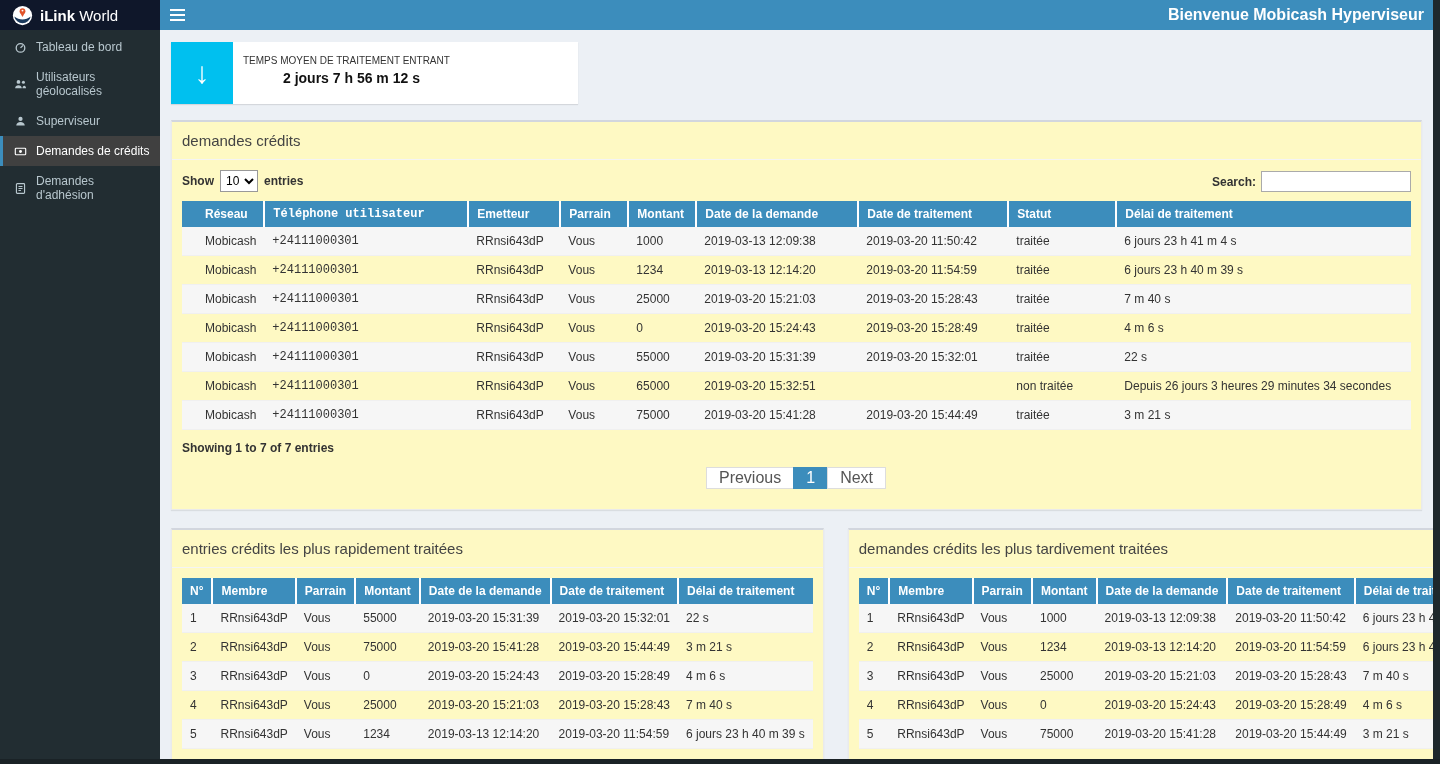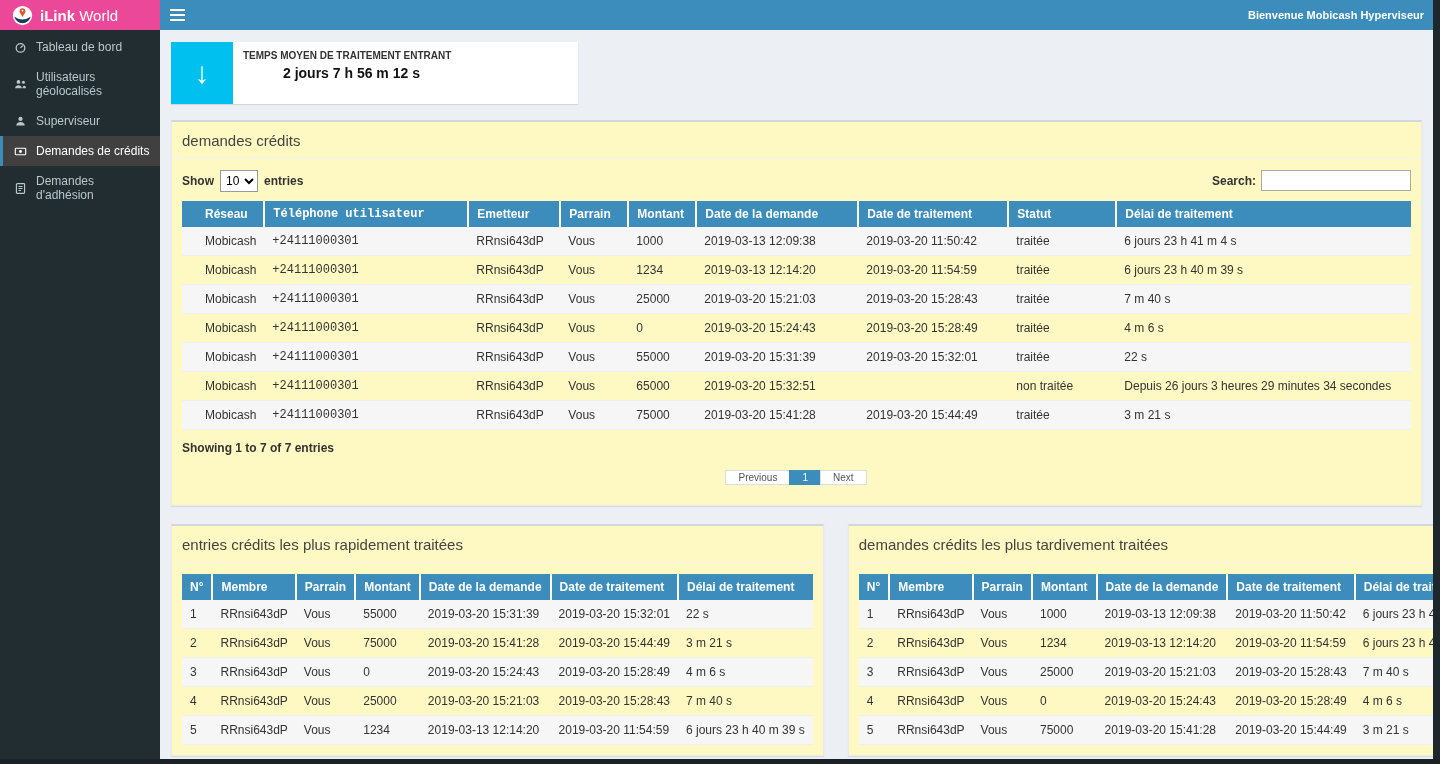--- a/index.html
+++ b/index.html
@@ -7,54 +7,54 @@
   body {
     font-family: "Liberation Sans", sans-serif;
     background: #ecf0f5;
     position: relative;
     overflow: hidden;
     color: #333;
   }
 
   
   .navbar { position: absolute; top: 0; left: 0; width: 1440px; height: 30px; background: #3c8dbc; display: flex; z-index: 5; }
-  .logo { width: 160px; height: 30px; background: #ec4899; display: flex; align-items: center; gap: 7px; padding-left: 12px; cursor: pointer; }
+  .logo { width: 160px; height: 30px; background: #0f172a; display: flex; align-items: center; gap: 7px; padding-left: 12px; cursor: pointer; }
   .logo-text { color: #fff; font-size: 15px; white-space: nowrap; }
   .logo-text b { font-weight: 700; }
   .navbar-rest { flex: 1; display: flex; align-items: center; justify-content: space-between; padding: 0 16px 0 10px; }
   .hamburger { width: 18px; cursor: pointer; padding: 2px 0; }
   .hamburger span { display: block; width: 15px; height: 2px; background: #fff; margin: 3px 0; }
-  .welcome { color: #fff; font-size: 11px; font-weight: 700; }
+  .welcome { color: #fff; font-size: 16px; font-weight: 700; }
 
   
   .sidebar { position: absolute; top: 30px; left: 0; width: 160px; height: 734px; background: #222d32; }
   .menu { padding-top: 2px; }
   .menu-item { display: flex; align-items: center; gap: 8px; padding: 8px 8px 8px 11px; font-size: 12px; color: #b8c7ce; border-left: 3px solid transparent; cursor: pointer; }
   .menu-item.active { background: #404040; color: #fff; border-left-color: #3c8dbc; }
   .menu-item .mi-icon { width: 14px; height: 14px; flex: 0 0 14px; display: flex; align-items: center; }
   .menu-item svg { width: 13px; height: 13px; }
 
   
   .main { position: absolute; top: 30px; left: 160px; right: 7px; bottom: 5px; display: flex; flex-direction: column; background: #ecf0f5; }
   .main-scroll { flex: 1; padding: 12px 11px 0 11px; }
 
   
   .info-box { width: 407px; background: #fff; display: flex; box-shadow: 0 1px 1px rgba(0,0,0,.1); margin-bottom: 16px; }
   .info-box-icon { width: 62px; height: 62px; background: #00c0ef; color: #fff; font-size: 30px; font-weight: 700; display: flex; align-items: center; justify-content: center; }
   .info-box-content { padding: 8px 10px; }
-  .info-box-text { font-size: 10px; font-weight: 700; color: #333; text-transform: uppercase; }
+  .info-box-text { font-size: 10px; font-weight: 400; color: #333; text-transform: uppercase; margin-top: 5px; }
   .info-box-number { font-size: 14px; font-weight: 700; color: #111; margin-top: 4px; margin-left: 40px; }
 
   
   .box { background: #fef9c3; border: 1px solid #eaeaea; border-top: 2px solid #d2d6de; box-shadow: 0 1px 1px rgba(0,0,0,.08); margin-bottom: 18px; }
   .box-header { padding: 10px 10px; font-size: 15px; color: #444; border-bottom: 1px solid #f4f4f4; }
   .box-body { padding: 10px; }
 
   
-  .dt-controls { display: flex; justify-content: space-between; align-items: flex-start; margin-bottom: 9px; font-size: 12px; font-weight: 700; color: #333; }
+  .dt-controls { display: flex; justify-content: space-between; align-items: flex-end; margin-bottom: 9px; font-size: 12px; font-weight: 700; color: #333; }
   .dt-length select { margin: 0 6px; font-size: 12px; padding: 2px 1px; border: 1px solid #999; background: #fff; font-family: "Liberation Sans", sans-serif; }
   .dt-search input { margin-left: 5px; width: 150px; height: 21px; border: 1px solid #aaa; padding: 2px 5px; font-size: 12px; font-family: "Liberation Sans", sans-serif; }
 
   
   table.dt { width: 100%; border-collapse: collapse; font-size: 12px; color: #333; border-bottom: 1px solid #ddd; }
   table.dt th { background: #3c8dbc; color: #fff; text-align: left; font-weight: 700; padding: 6px 8px; border-right: 2px solid #fff; cursor: pointer; white-space: nowrap; }
   table.dt th:last-child { border-right: none; }
   table.dt td { padding: 7px 8px; border-bottom: 1px solid #f0f0f0; white-space: nowrap; }
   table.dt tbody tr:nth-child(odd) { background: #f6f6f6; }
 
@@ -69,21 +69,21 @@
 
   table.small-dt th:nth-child(1), table.small-dt td:nth-child(1) { width: 30px; }
   table.small-dt th:nth-child(2), table.small-dt td:nth-child(2) { width: 85px; }
   table.small-dt th:nth-child(3), table.small-dt td:nth-child(3) { width: 52px; }
   table.small-dt th:nth-child(4), table.small-dt td:nth-child(4) { width: 62px; }
   table.small-dt th:nth-child(5), table.small-dt td:nth-child(5) { width: 125px; }
   table.small-dt th:nth-child(6), table.small-dt td:nth-child(6) { width: 118px; }
 
   .dt-info { margin: 11px 0 6px 0; font-size: 12px; font-weight: 700; color: #333; }
   .dt-paginate { text-align: center; padding: 6px 0 10px 0; }
-  .page-btn { display: inline-block; padding: 1px 12px; border: 1px solid #ddd; background: #fff; color: #555; font-size: 10px; margin-left: -1px; cursor: pointer; }
+  .page-btn { display: inline-block; padding: 1px 12px; border: 1px solid #ddd; background: #fff; color: #555; font-size: 16px; margin-left: -1px; cursor: pointer; }
   .page-btn.active { background: #3c8dbc; border-color: #3c8dbc; color: #fff; }
 
   
   .bottom-row { display: flex; gap: 24px; }
   .bottom-row .box { flex: 1; margin-bottom: 0; }
 
   
   .right-strip { position: absolute; top: 0; right: 0; width: 7px; height: 764px; background: #1e282c; z-index: 10; }
   .bottom-strip { position: absolute; left: 0; bottom: 0; width: 1440px; height: 5px; background: #1a2226; z-index: 10; }
 </style>

